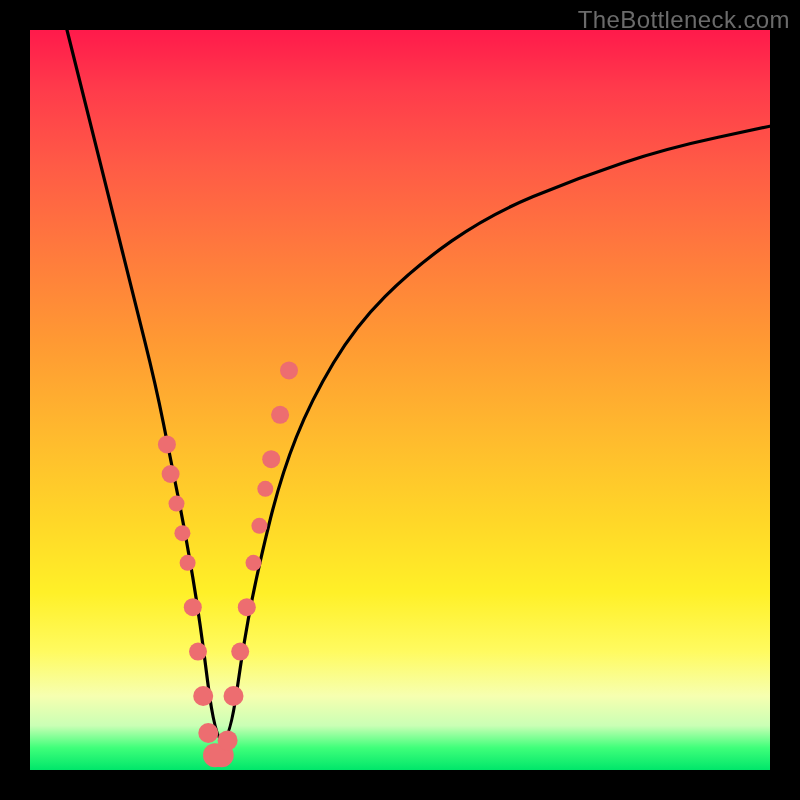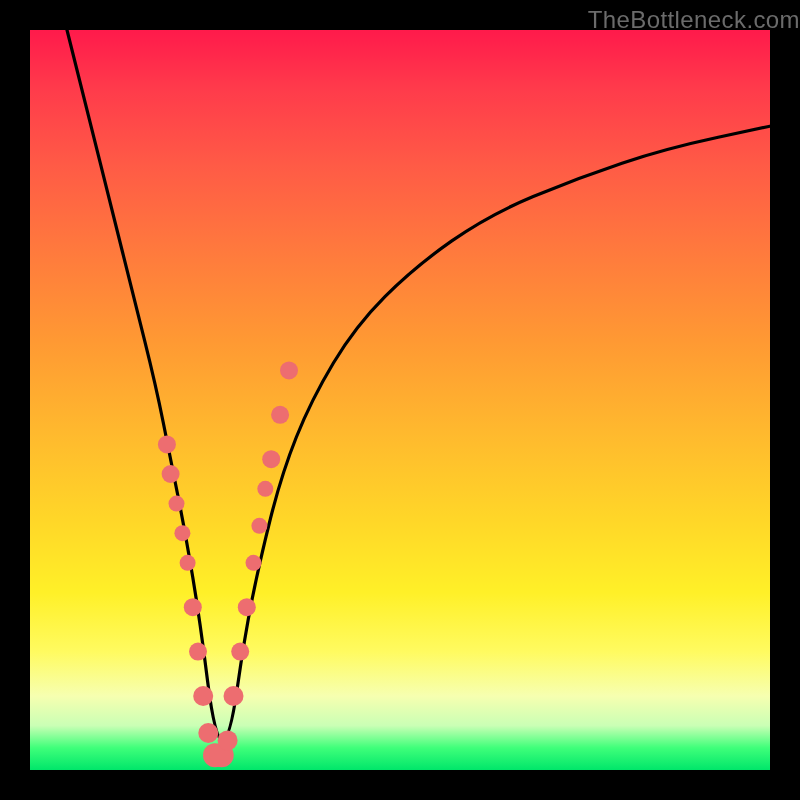--- a/index.html
+++ b/index.html
@@ -44,21 +44,21 @@
       #fffb60 84%,
       #f6ffb0 90%,
       #caffb5 94%,
       #3fff7a 97%,
       #00e66a 100%
     );
   }
   .watermark {
     position: absolute;
     top: 6px;
-    right: 0;
+    right: 10px;
     color: #6b6b6b;
     font-size: 24px;
     font-weight: 500;
     letter-spacing: 0.4px;
     user-select: none;
   }
   svg.curves {
     position: absolute;
     inset: 0;
   }

